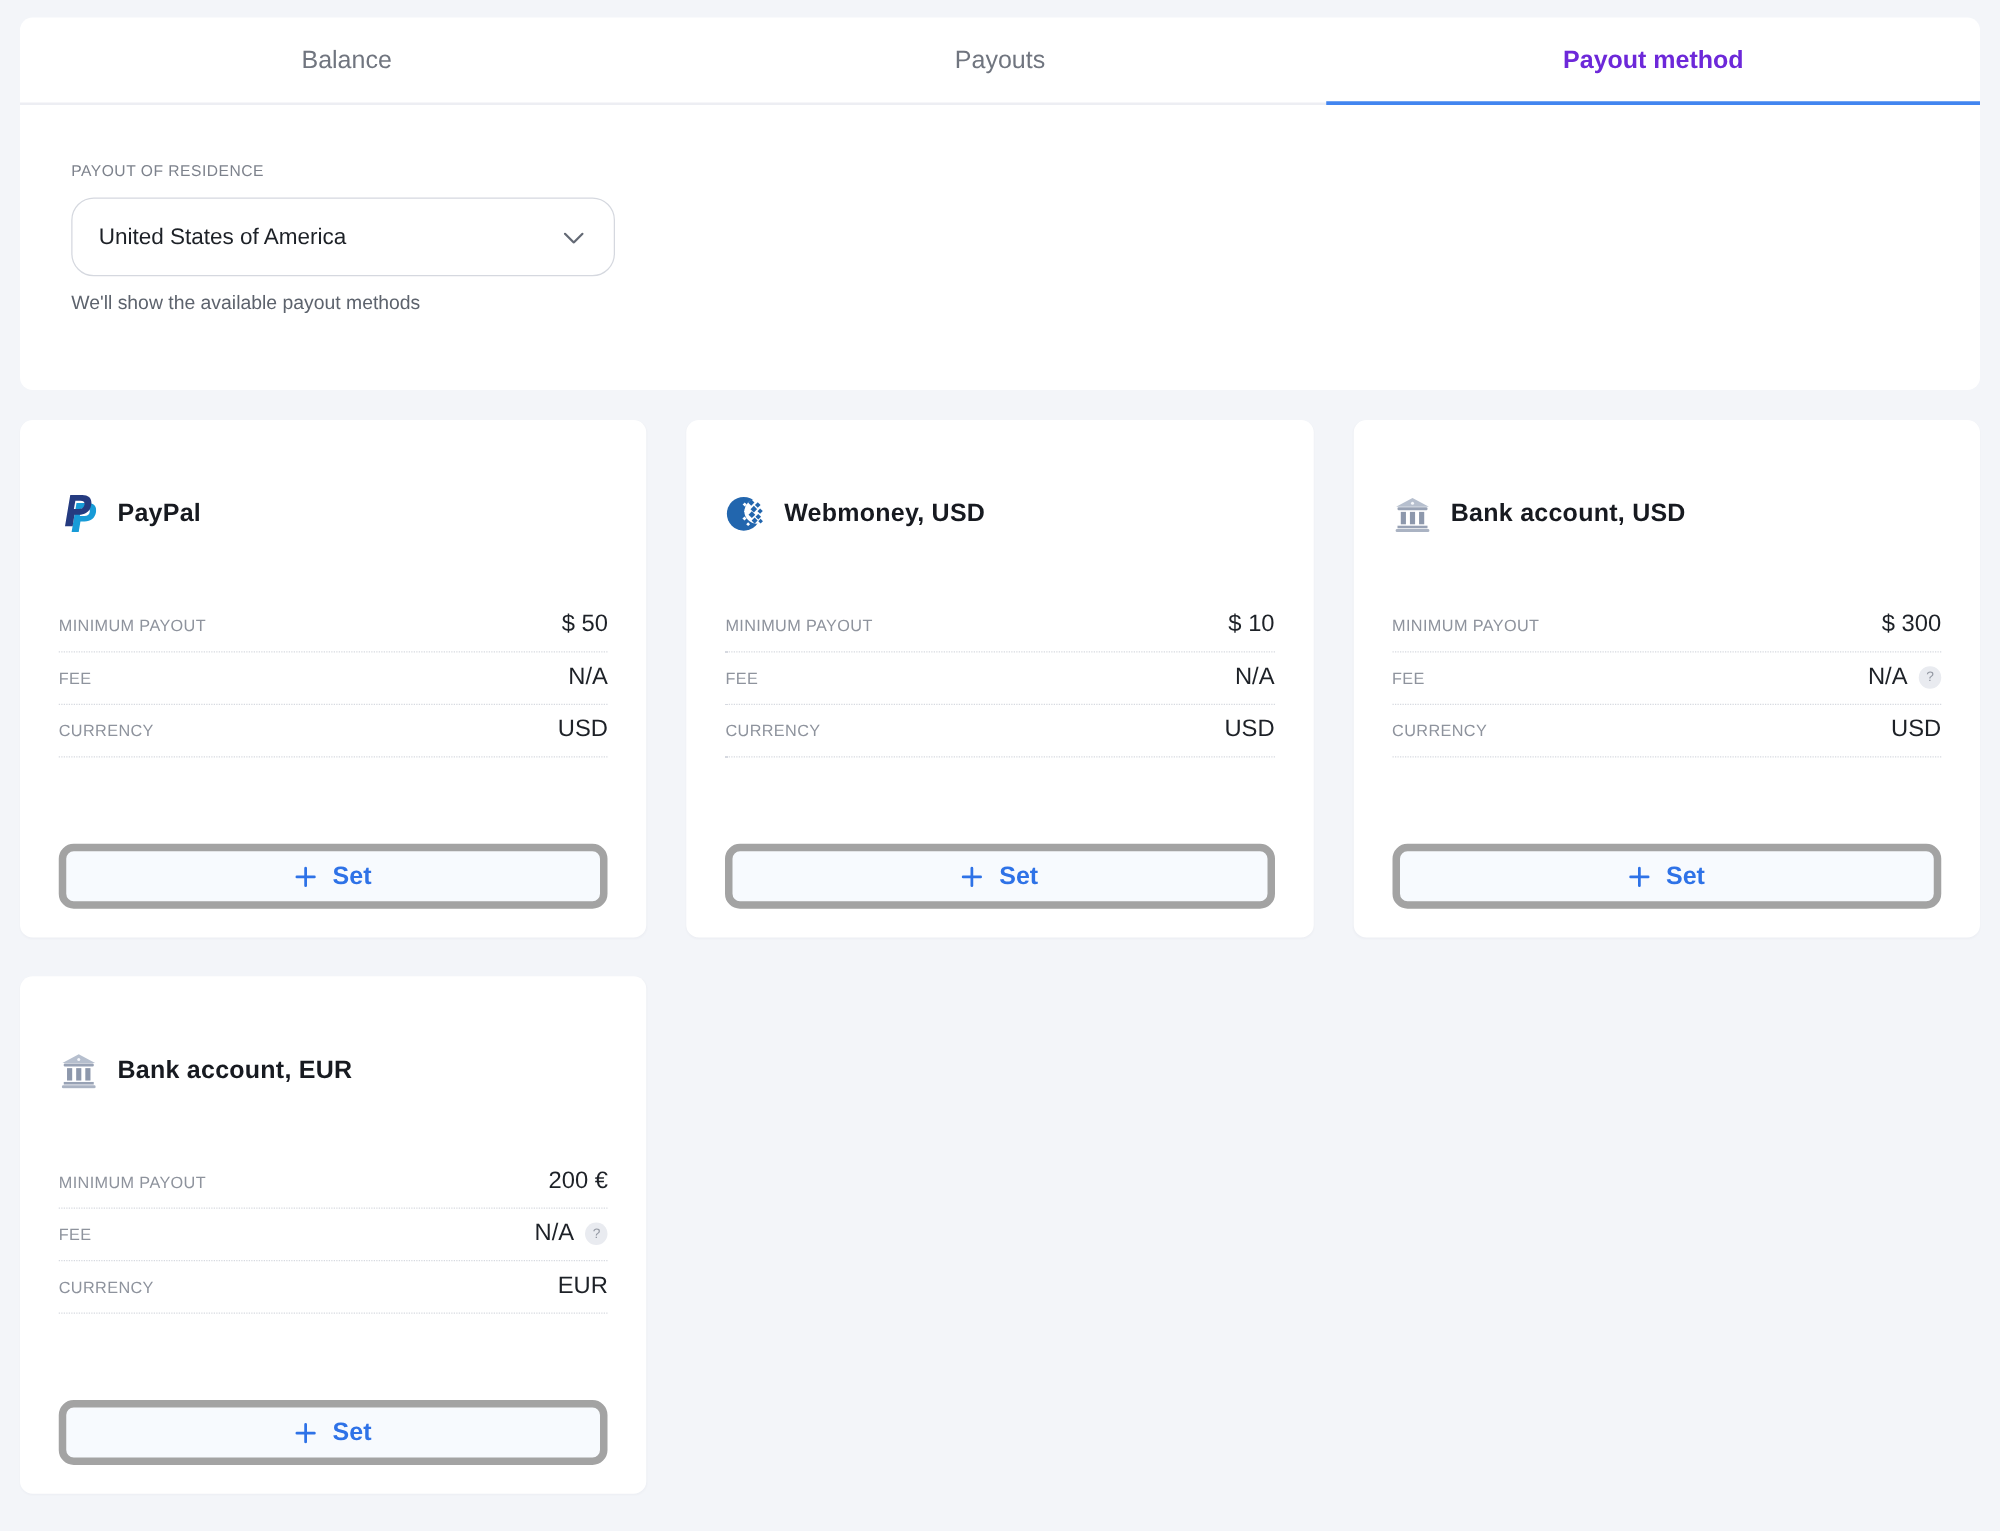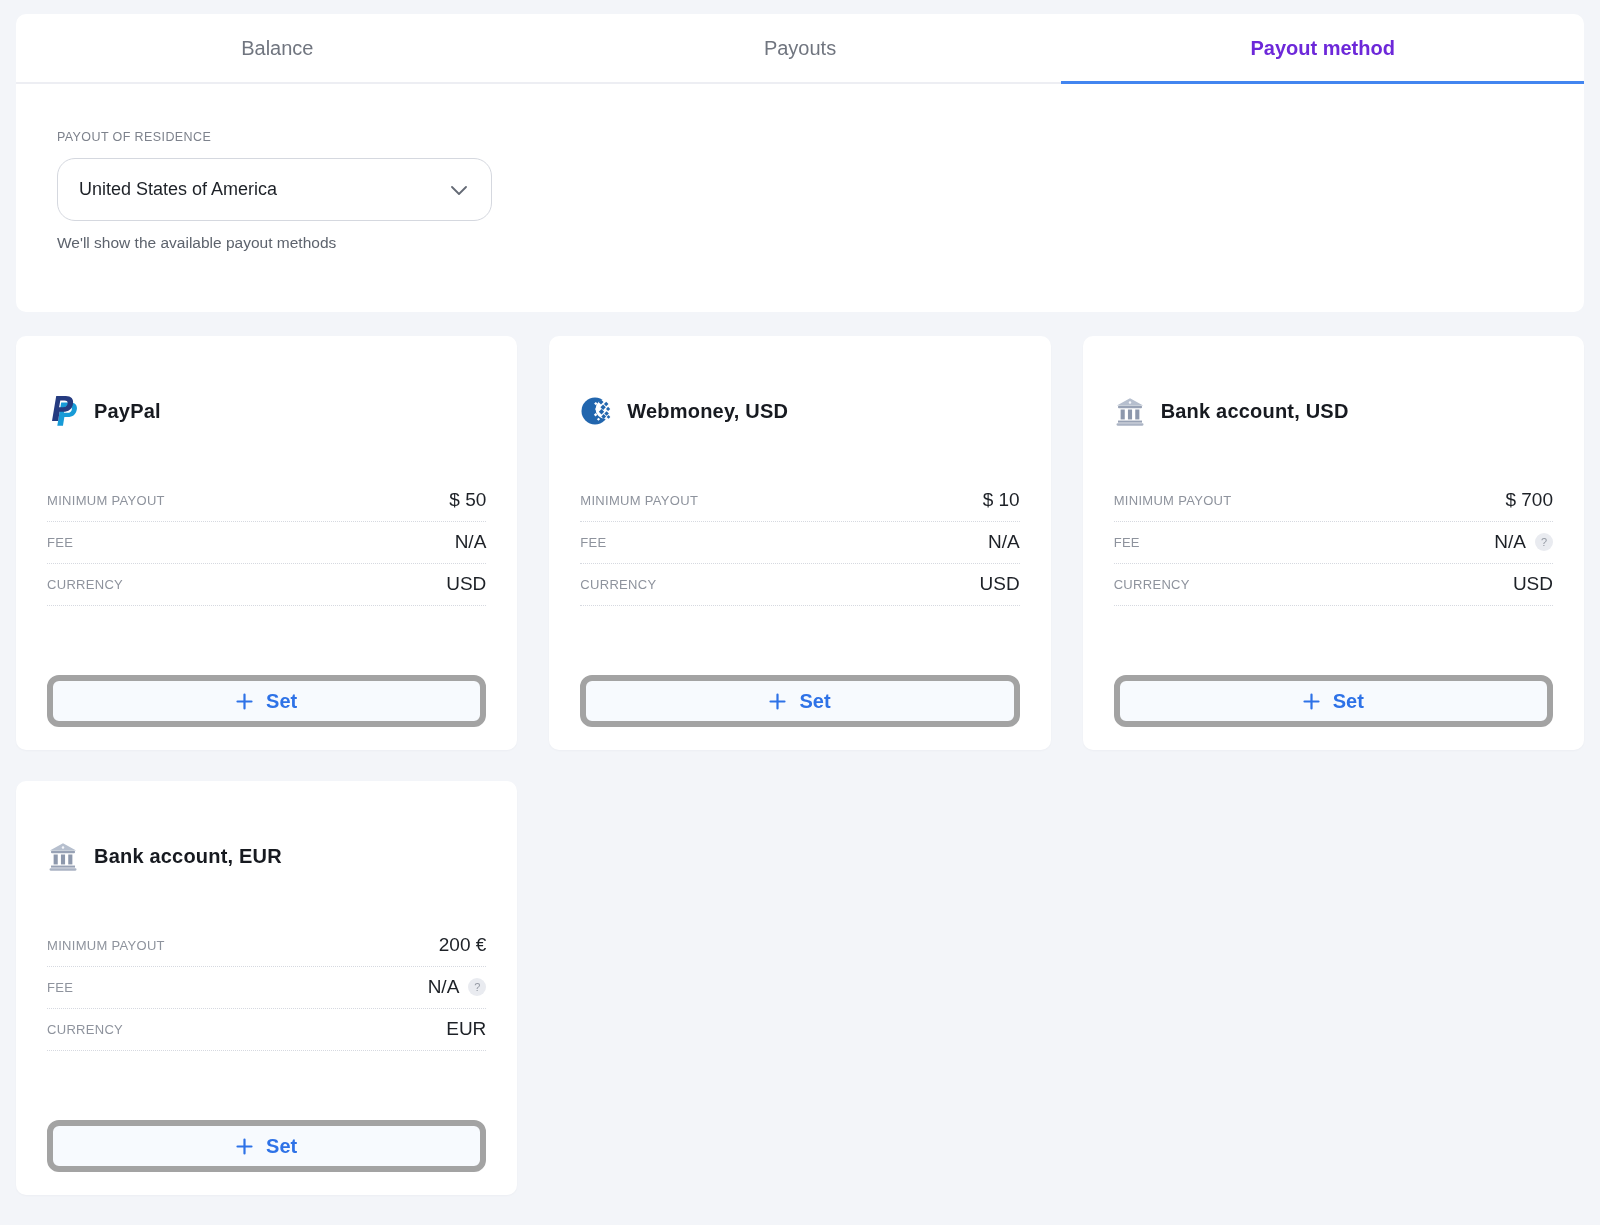--- a/index.html
+++ b/index.html
@@ -250,21 +250,21 @@
           <rect x="3.2" y="26.2" width="25.6" height="2.2" fill="#98a2b5"></rect>
           <rect x="1.6" y="29" width="28.8" height="2.6" rx="1.2" fill="#aab3c3"></rect>
         </svg>
       </span>
       <h2 class="card-title">Bank account, USD</h2>
     </div>
 
     <div class="rows">
       <div class="row">
         <span class="row-label">MINIMUM PAYOUT</span>
-        <span class="row-value">$ 700</span>
+        <span class="row-value">$ 300</span>
       </div>
       <div class="row">
         <span class="row-label">FEE</span>
         <span class="row-value">
           <span>N/A</span>
           <span class="help-badge">?</span>
         </span>
       </div>
       <div class="row">
         <span class="row-label">CURRENCY</span>

